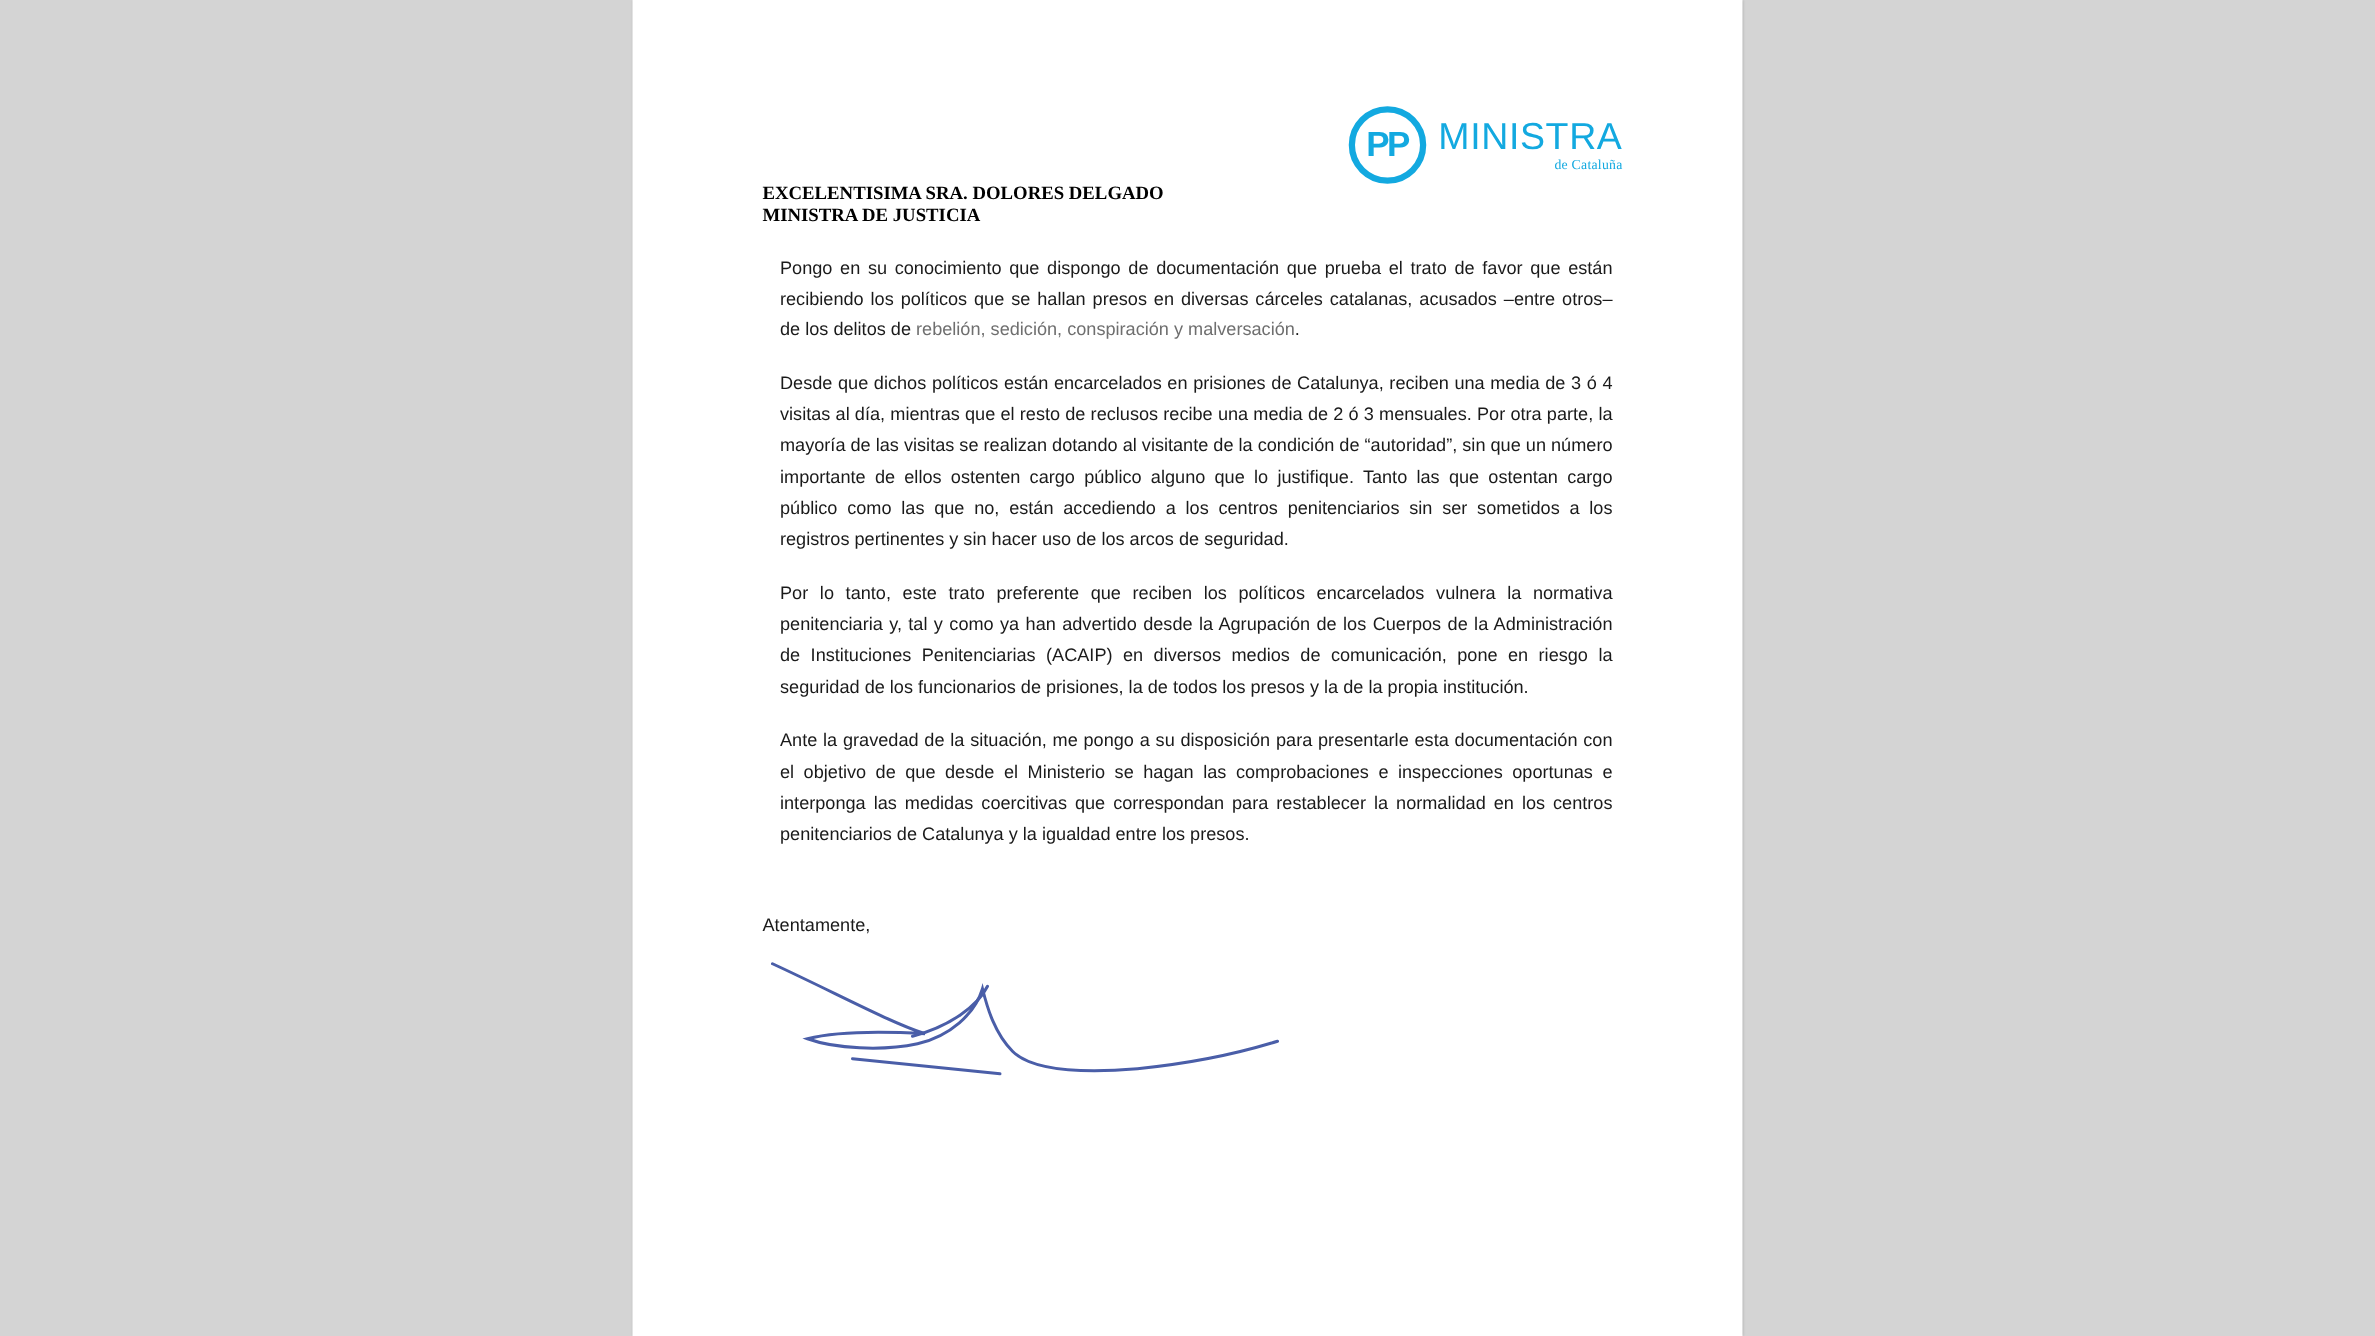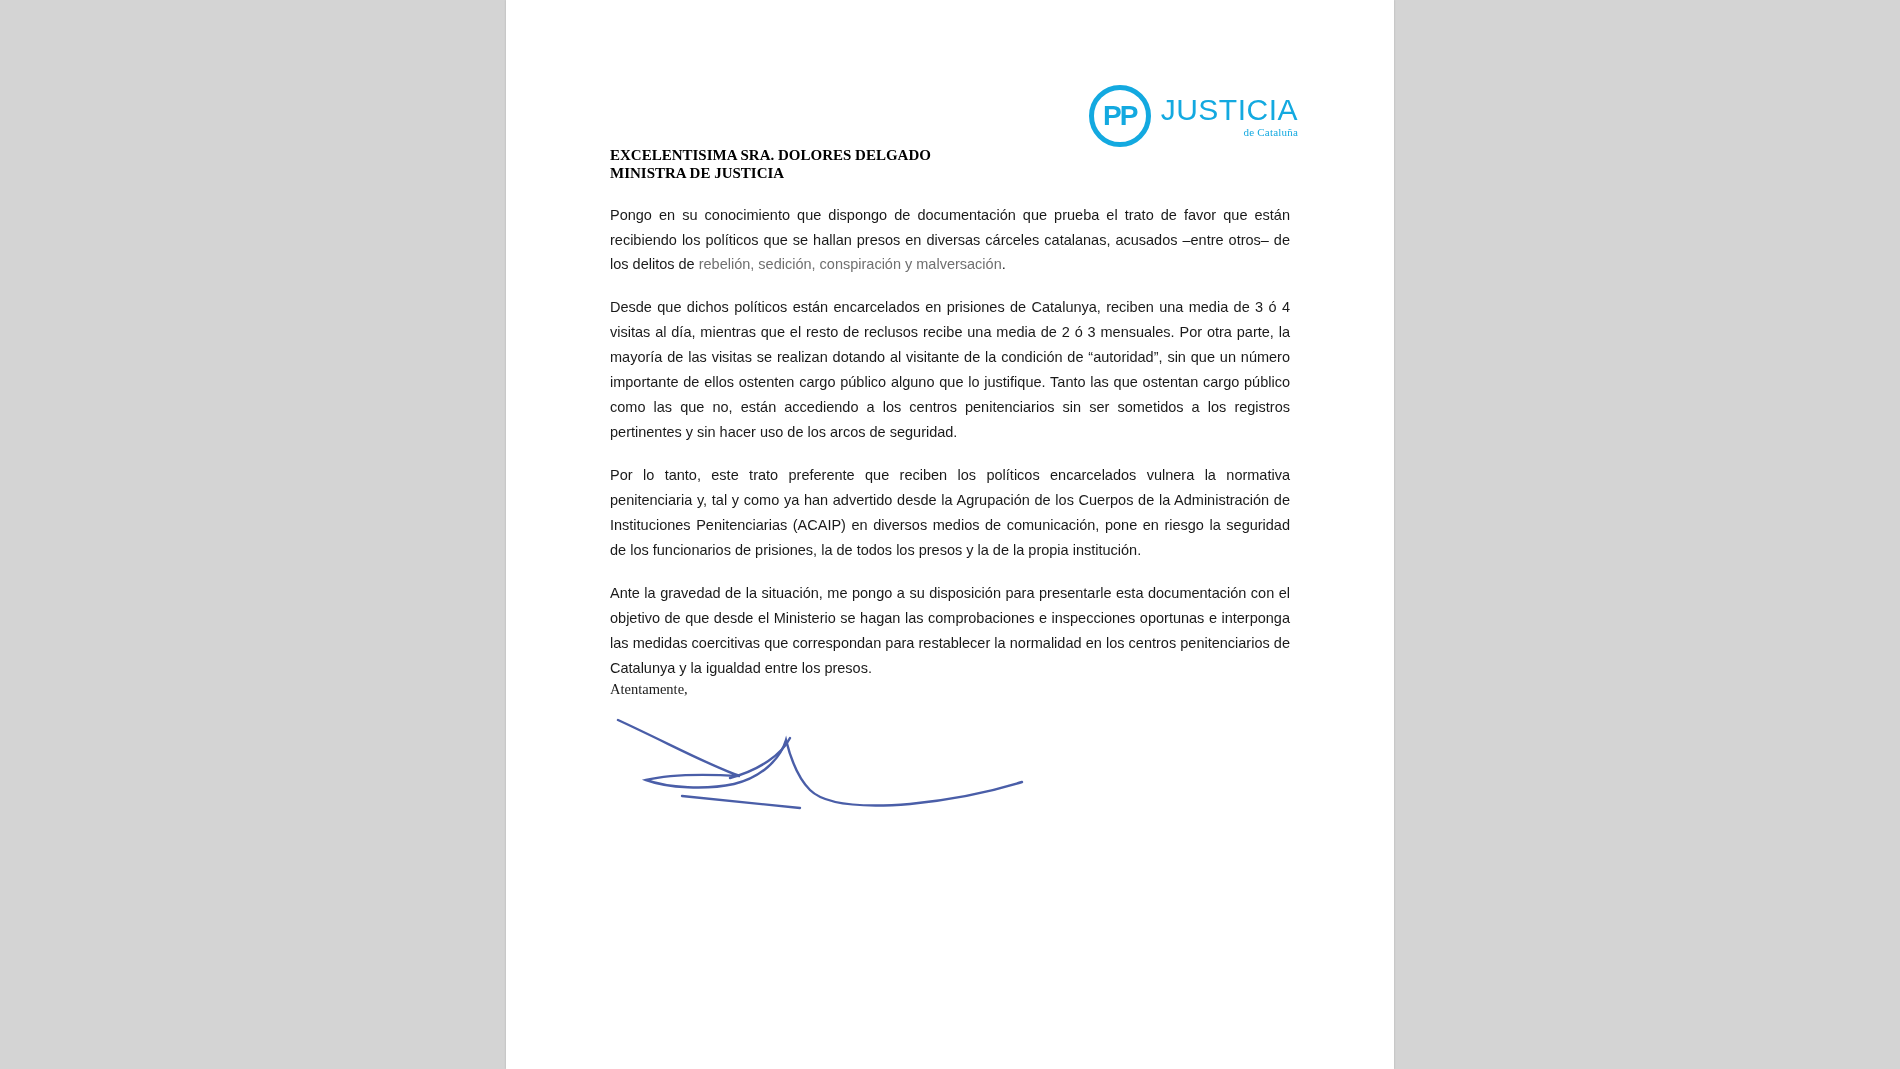--- a/index.html
+++ b/index.html
@@ -99,49 +99,49 @@
   .addressee div { white-space: nowrap; }
   .salutation {
     font-size: 14.5px;
     margin-top: 32px;
     color: #1a1a1a;
   }
   p.para {
     font-size: 14.5px;
     line-height: 1.72;
     text-align: justify;
-    margin: 18px 0 0 0;
+    margin: 18px 0 0 14px;
     color: #1a1a1a;
   }
   p.para.first { margin-top: 20px; }
   .greyed { color: #6f6f6f; }
   .closing {
     font-size: 14.5px;
+    margin-top: 52px;
     color: #1a1a1a;
-    font-family: Liberation Serif, serif;
   }
   .signature {
     margin-top: 6px;
     height: 110px;
     position: relative;
   }
   .signature svg { position: absolute; left: 0; top: 0; }
 </style>
 </head>
 <body>
 
 <div class="viewer">
   <div class="page">
 
     <div class="logo-wrap">
       <div class="logo-mark">
         <span class="pp">PP</span>
       </div>
       <div class="logo-text">
-        <span class="main">JUSTICIA</span>
+        <span class="main">MINISTRA</span>
         <span class="sub">de Cataluña</span>
       </div>
     </div>
 
     <div class="letter">
 
       <div class="addressee">
         <div>EXCELENTISIMA SRA. DOLORES DELGADO</div>
         <div>MINISTRA DE JUSTICIA</div>
       </div>

